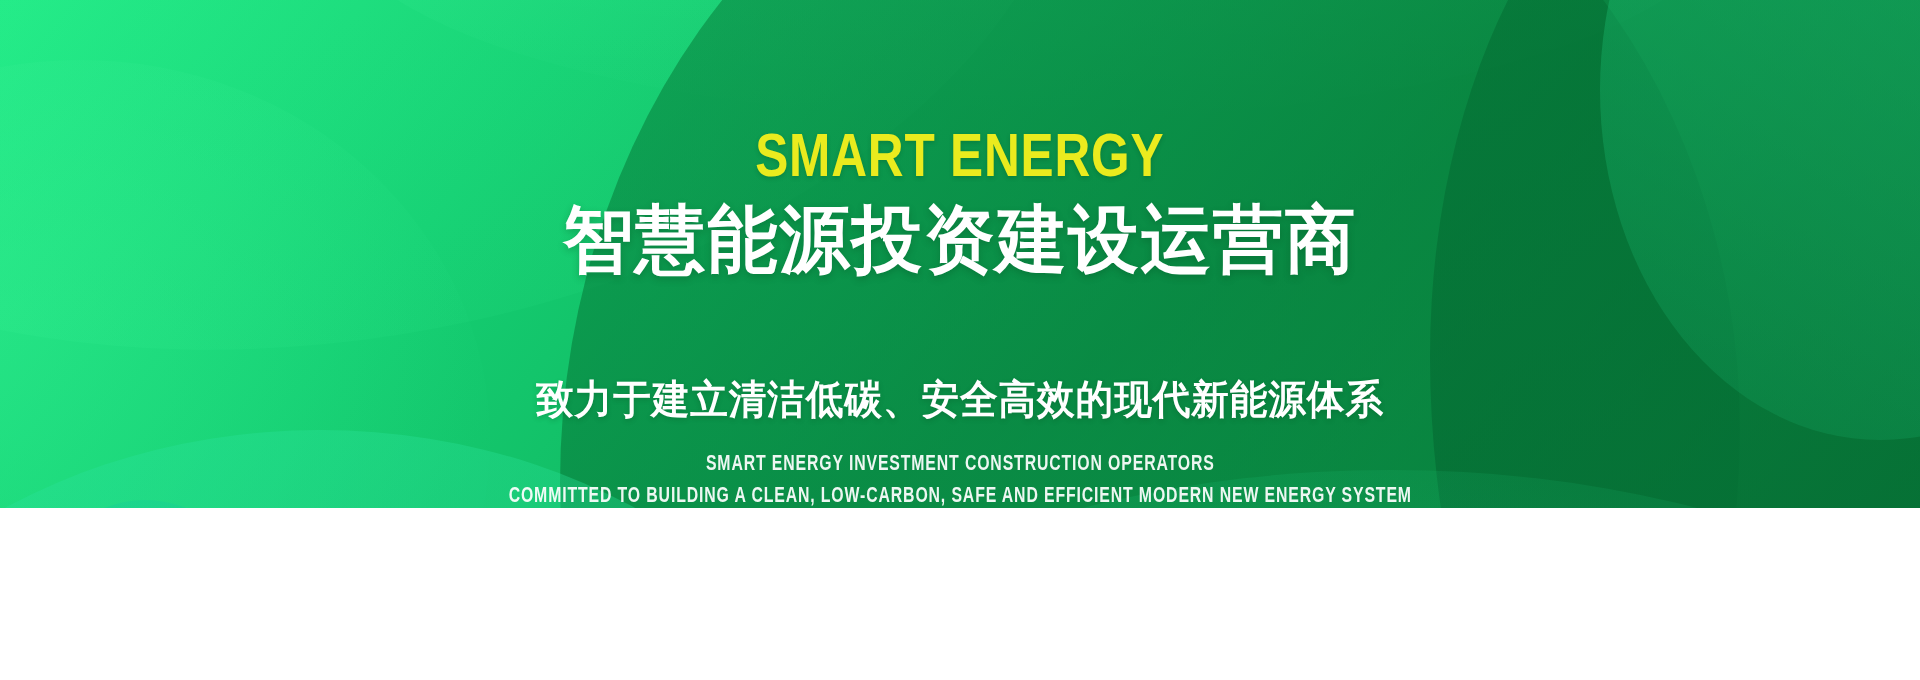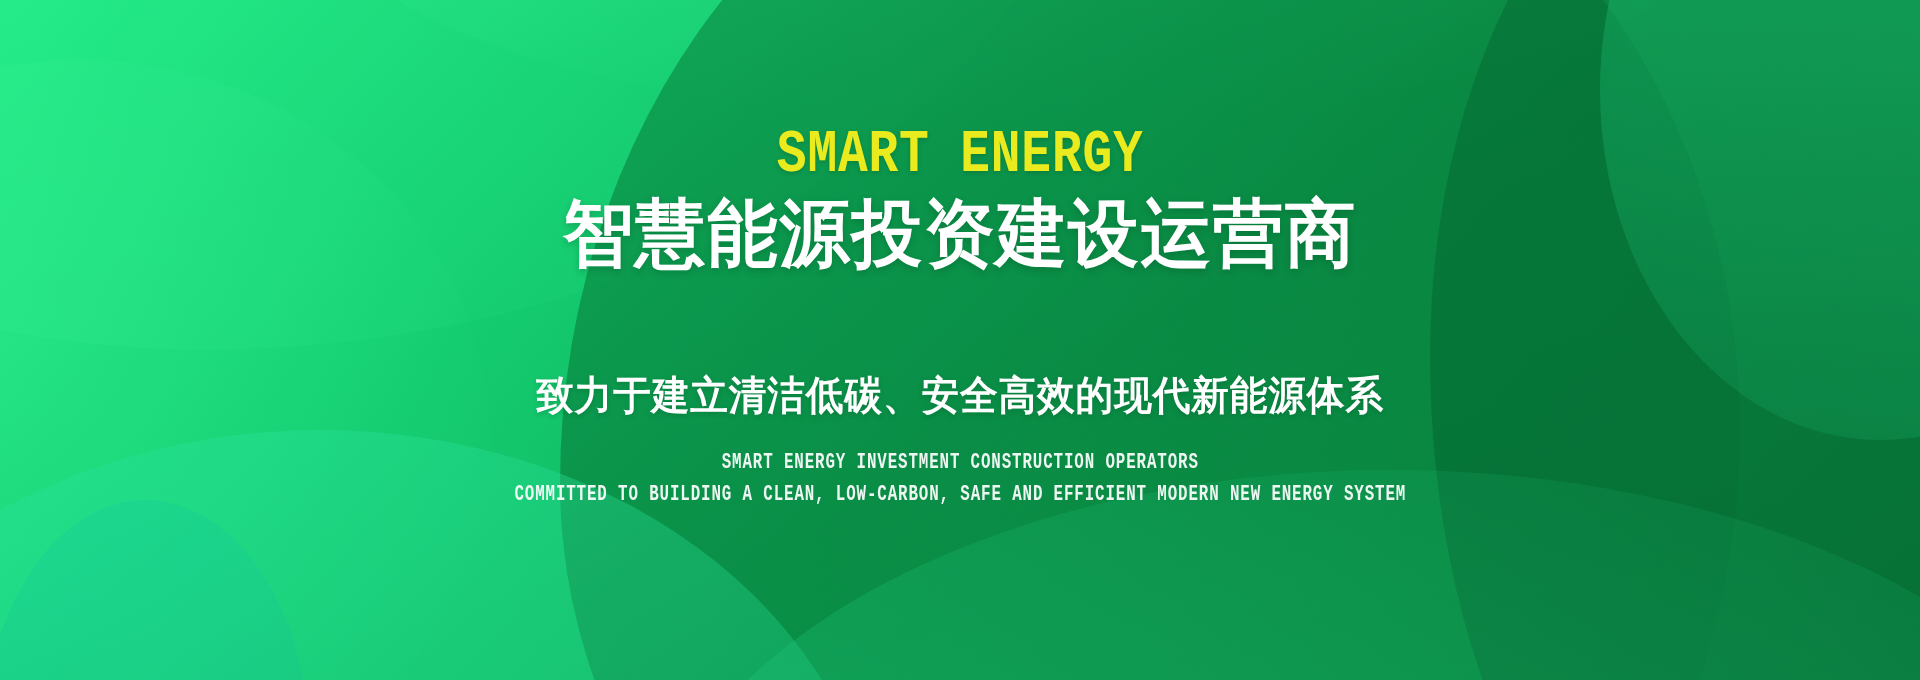--- a/index.html
+++ b/index.html
@@ -5,23 +5,23 @@
 <style>
   html, body {
     margin: 0;
     padding: 0;
     background: #ffffff;
   }
 
   .banner {
     position: relative;
     width: 1920px;
-    height: 680px;
+    height: 508px;
     overflow: hidden;
-    font-family: Liberation Mono, monospace;
+    font-family: Liberation Sans, sans-serif;
     background: linear-gradient(128deg, #1ee884 0%, #14cf72 26%, #12b862 48%, #0fa151 68%, #0d8f45 85%, #0b833e 100%);
   }
 
   
   .bg-layer {
     position: absolute;
     inset: 0;
     overflow: hidden;
   }
 

